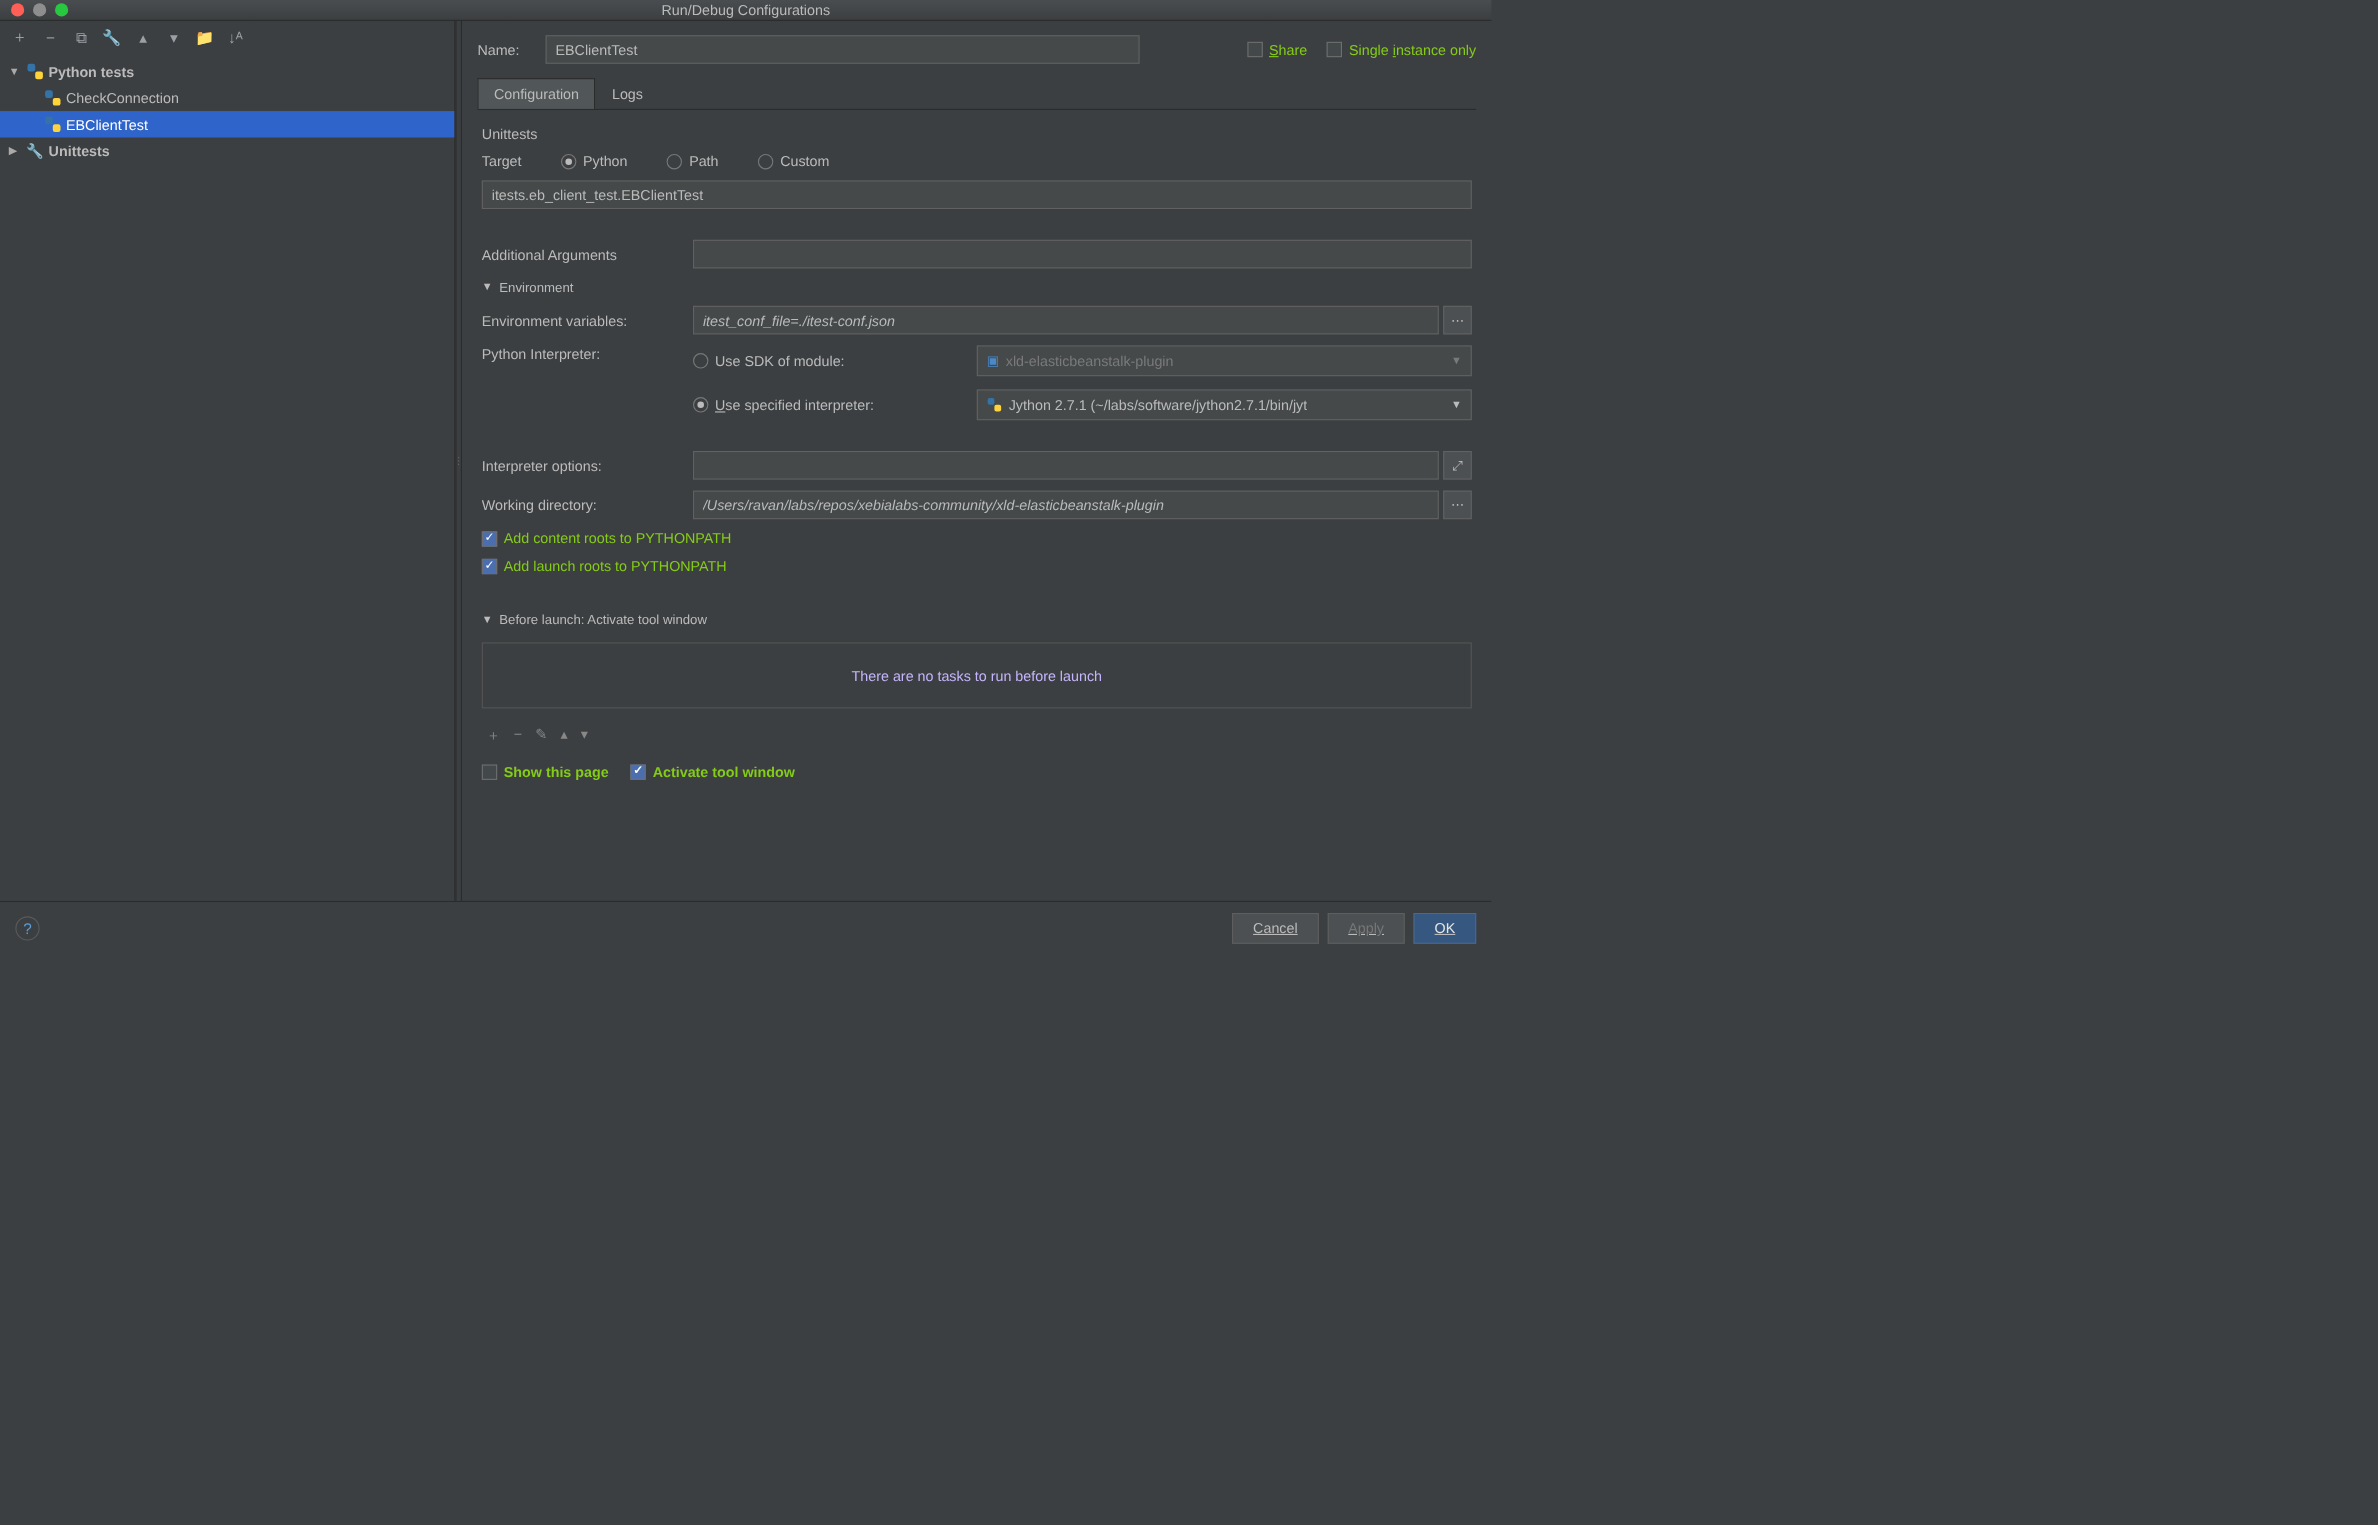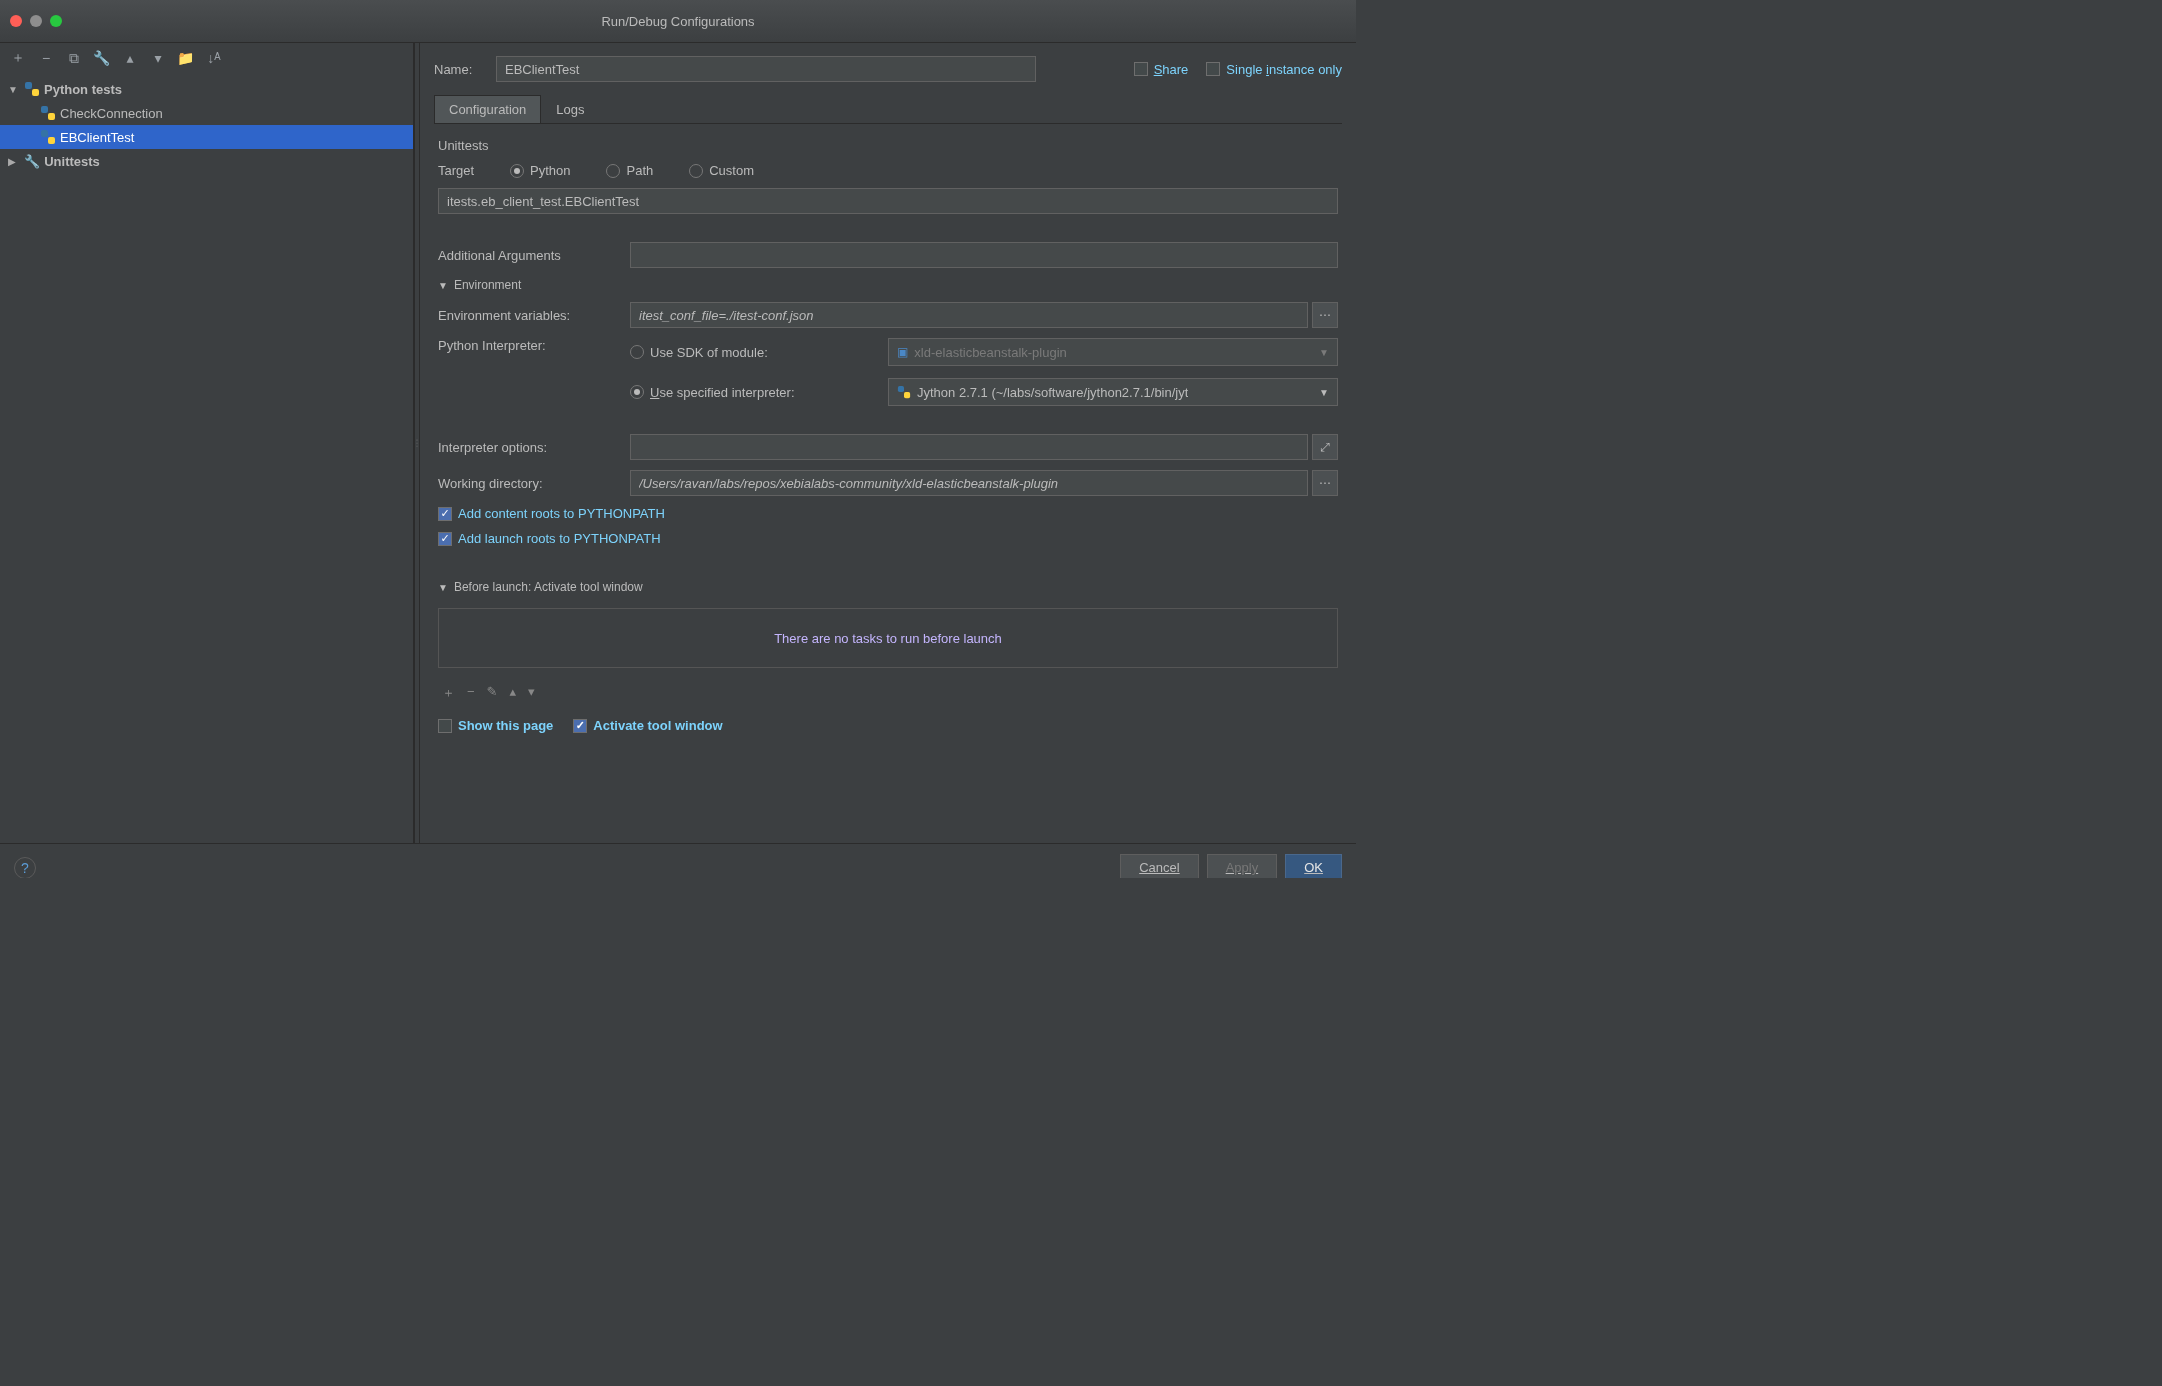--- a/index.html
+++ b/index.html
@@ -6,21 +6,21 @@
 body {
   font-family: -apple-system, "Helvetica Neue", Arial, sans-serif;
   font-size: 13px;
   color: #bbbbbb;
   background: #3c3f41;
   width: 1356px;
   height: 878px;
   overflow: hidden;
 }
 .titlebar {
-  height: 43px;
+  height: 19px;
   background: linear-gradient(#4a4d4f, #3c3f41);
   border-bottom: 1px solid #2b2b2b;
   display: flex;
   align-items: center;
   padding: 0 10px;
   position: relative;
 }
 .traffic { display: flex; gap: 8px; }
 .traffic span { width: 12px; height: 12px; border-radius: 50%; display: inline-block; }
 .tl-close { background: #ff5f57; }
@@ -42,21 +42,21 @@
 .wrench-icon { color:#e4b266; font-size:13px; }
 
 .main { flex:1; padding:8px 14px 0 14px; display:flex; flex-direction:column; gap:4px;}
 .name-row { display:flex; align-items:center; gap:12px; height:36px;}
 .name-row label { width:50px; color:#bbb;}
 .text-input {
   background:#45494a; border:1px solid #616161; color:#bbb; height:26px; padding:0 8px; font-size:13px;
 }
 .name-input { flex:1; max-width:540px;}
 .checkbox-row { display:flex; align-items:center; gap:18px; margin-left:auto; }
-.chk { display:flex; align-items:center; gap:6px; color:#7dd3fc; cursor:pointer;}
+.chk { display:flex; align-items:center; gap:6px; color:#84cc16; cursor:pointer;}
 .chk-box { width:14px; height:14px; border:1px solid #6e6e6e; background:#43494a; display:inline-block;}
 .chk-box.checked { background:#4b6eaf; display:flex; align-items:center; justify-content:center;}
 .chk-box.checked::after { content:"✓"; color:#fff; font-size:11px; line-height:1;}
 .underline { text-decoration: underline; }
 
 .tabs { display:flex; border-bottom:1px solid #2b2b2b; margin-top:4px;}
 .tab { padding:6px 14px; color:#bbb; cursor:pointer; border:1px solid transparent; border-bottom:none;}
 .tab.active { background:#515658; border-color:#2b2b2b; }
 
 .form { padding:10px 4px; display:flex; flex-direction:column; gap:10px; overflow:auto;}

